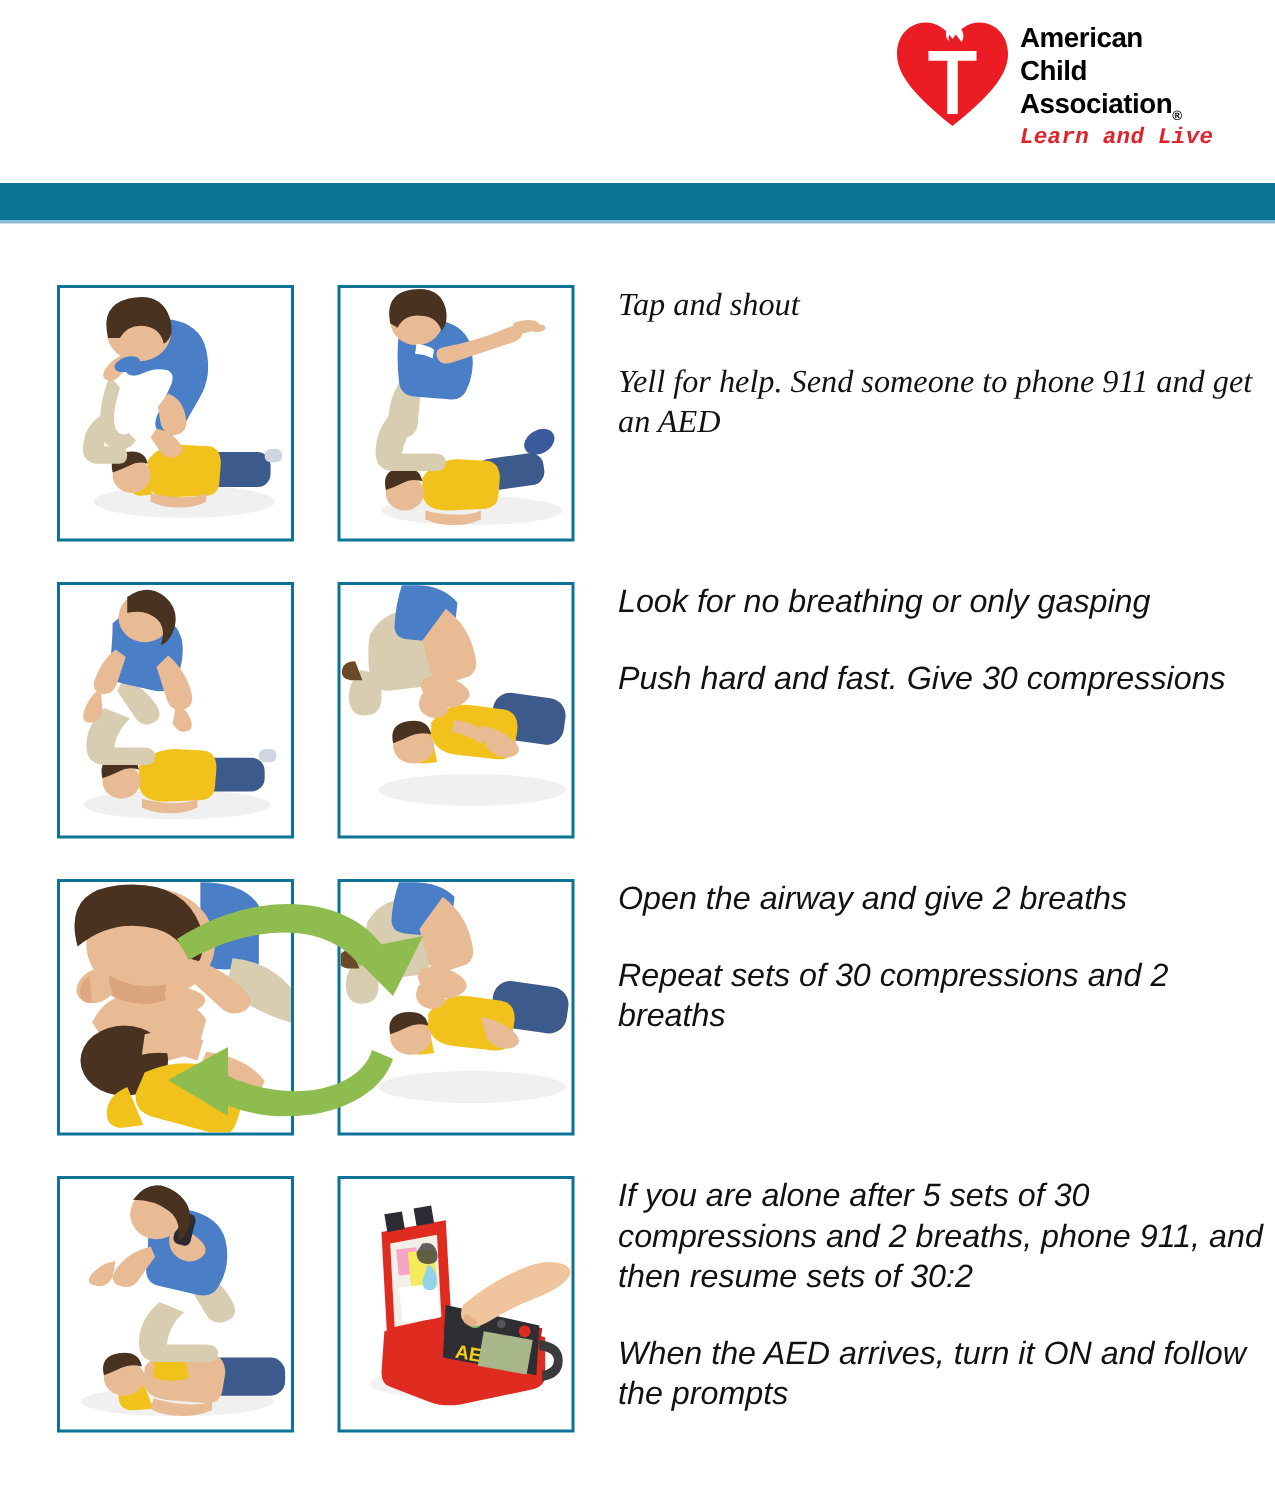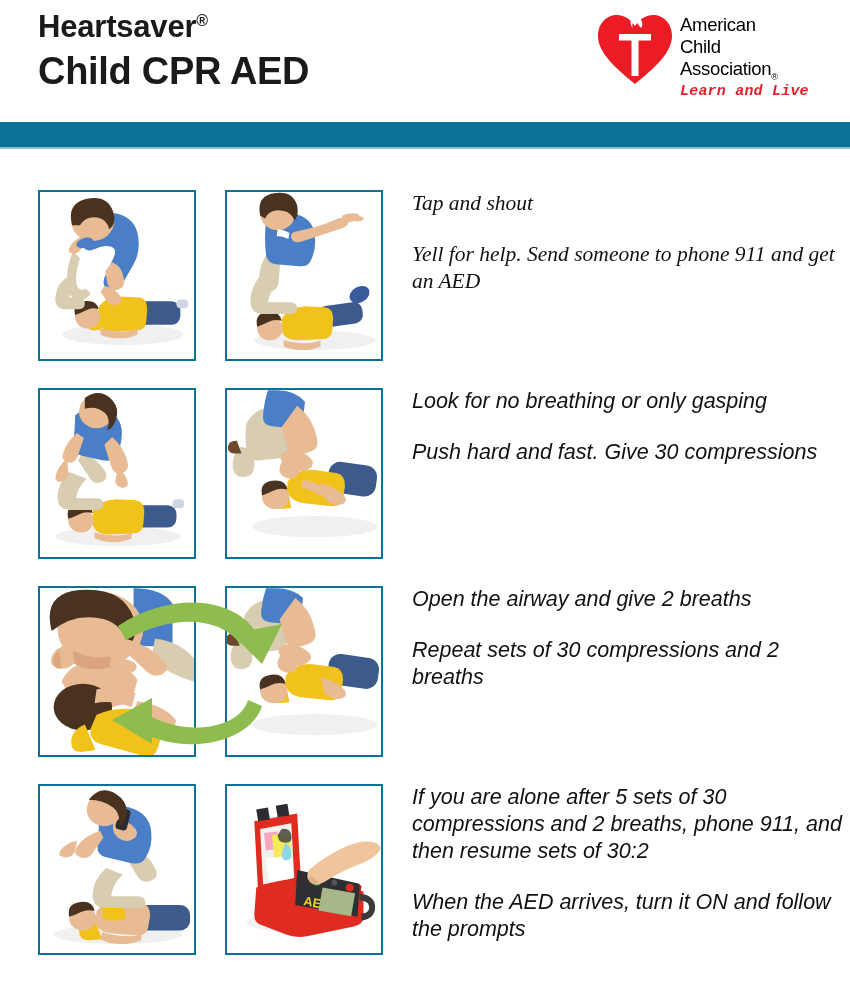--- a/index.html
+++ b/index.html
@@ -23,21 +23,21 @@
   #title-line1 .reg{font-size:16px;vertical-align:super;line-height:0;}
   #title-line2{
     font-size:38px;font-weight:bold;color:#1a1a1a;letter-spacing:-0.3px;
     line-height:46px;white-space:nowrap;margin-top:2px;
   }
   
   #aha-logo{position:absolute;left:596px;top:10px;width:230px;height:100px;}
   #aha-heart{position:absolute;left:0;top:2px;width:78px;height:74px;}
   #aha-words{position:absolute;left:84px;top:4px;width:150px;}
   .aha-word{
-    font-size:18.5px;font-weight:normal;color:#000000;line-height:22px;
+    font-size:18.5px;font-weight:bold;color:#000000;line-height:22px;
     letter-spacing:-0.3px;white-space:nowrap;
   }
   .aha-word .reg-sm{font-size:9px;vertical-align:sub;line-height:0;}
   #aha-tag{
     font-family:Liberation Mono, monospace;
     font-style:italic;font-weight:bold;
     font-size:15px;color:#e0222b;margin-top:3px;white-space:nowrap;
     letter-spacing:0.2px;
   }
   
@@ -79,26 +79,20 @@
 
   
   .scene{position:absolute;left:0;top:0;width:100%;height:100%;}
   .scene svg{display:block;width:100%;height:100%;}
 </style>
 </head>
 <body>
 
 <div id="header">
 
-  <div id="title-block">
-    <div id="title-line1">
-      <span>Heartsaver</span><span class="reg">®</span>
-    </div>
-    <div id="title-line2">Child CPR AED</div>
-  </div>
 
   <div id="aha-logo">
     <div id="aha-heart">
       <svg viewBox="0 0 78 74" xmlns="http://www.w3.org/2000/svg">
         <path d="M39 72 C 14 52, 2 38, 2 24 C 2 11, 11 3, 21 3 C 29 3, 35 8, 39 14 C 43 8, 49 3, 57 3 C 67 3, 76 11, 76 24 C 76 38, 64 52, 39 72 Z" fill="#ec1c24"></path>
         <rect x="35.5" y="22" width="7" height="42" fill="#ffffff"></rect>
         <rect x="23" y="22" width="32" height="6.5" fill="#ffffff"></rect>
         <path d="M39 3 C 33 8, 34 13, 37 16 C 35 12, 38 9, 41 7 C 40 11, 43 13, 45 16 C 48 12, 46 6, 39 3 Z" fill="#ffffff"></path>
       </svg>
     </div>

